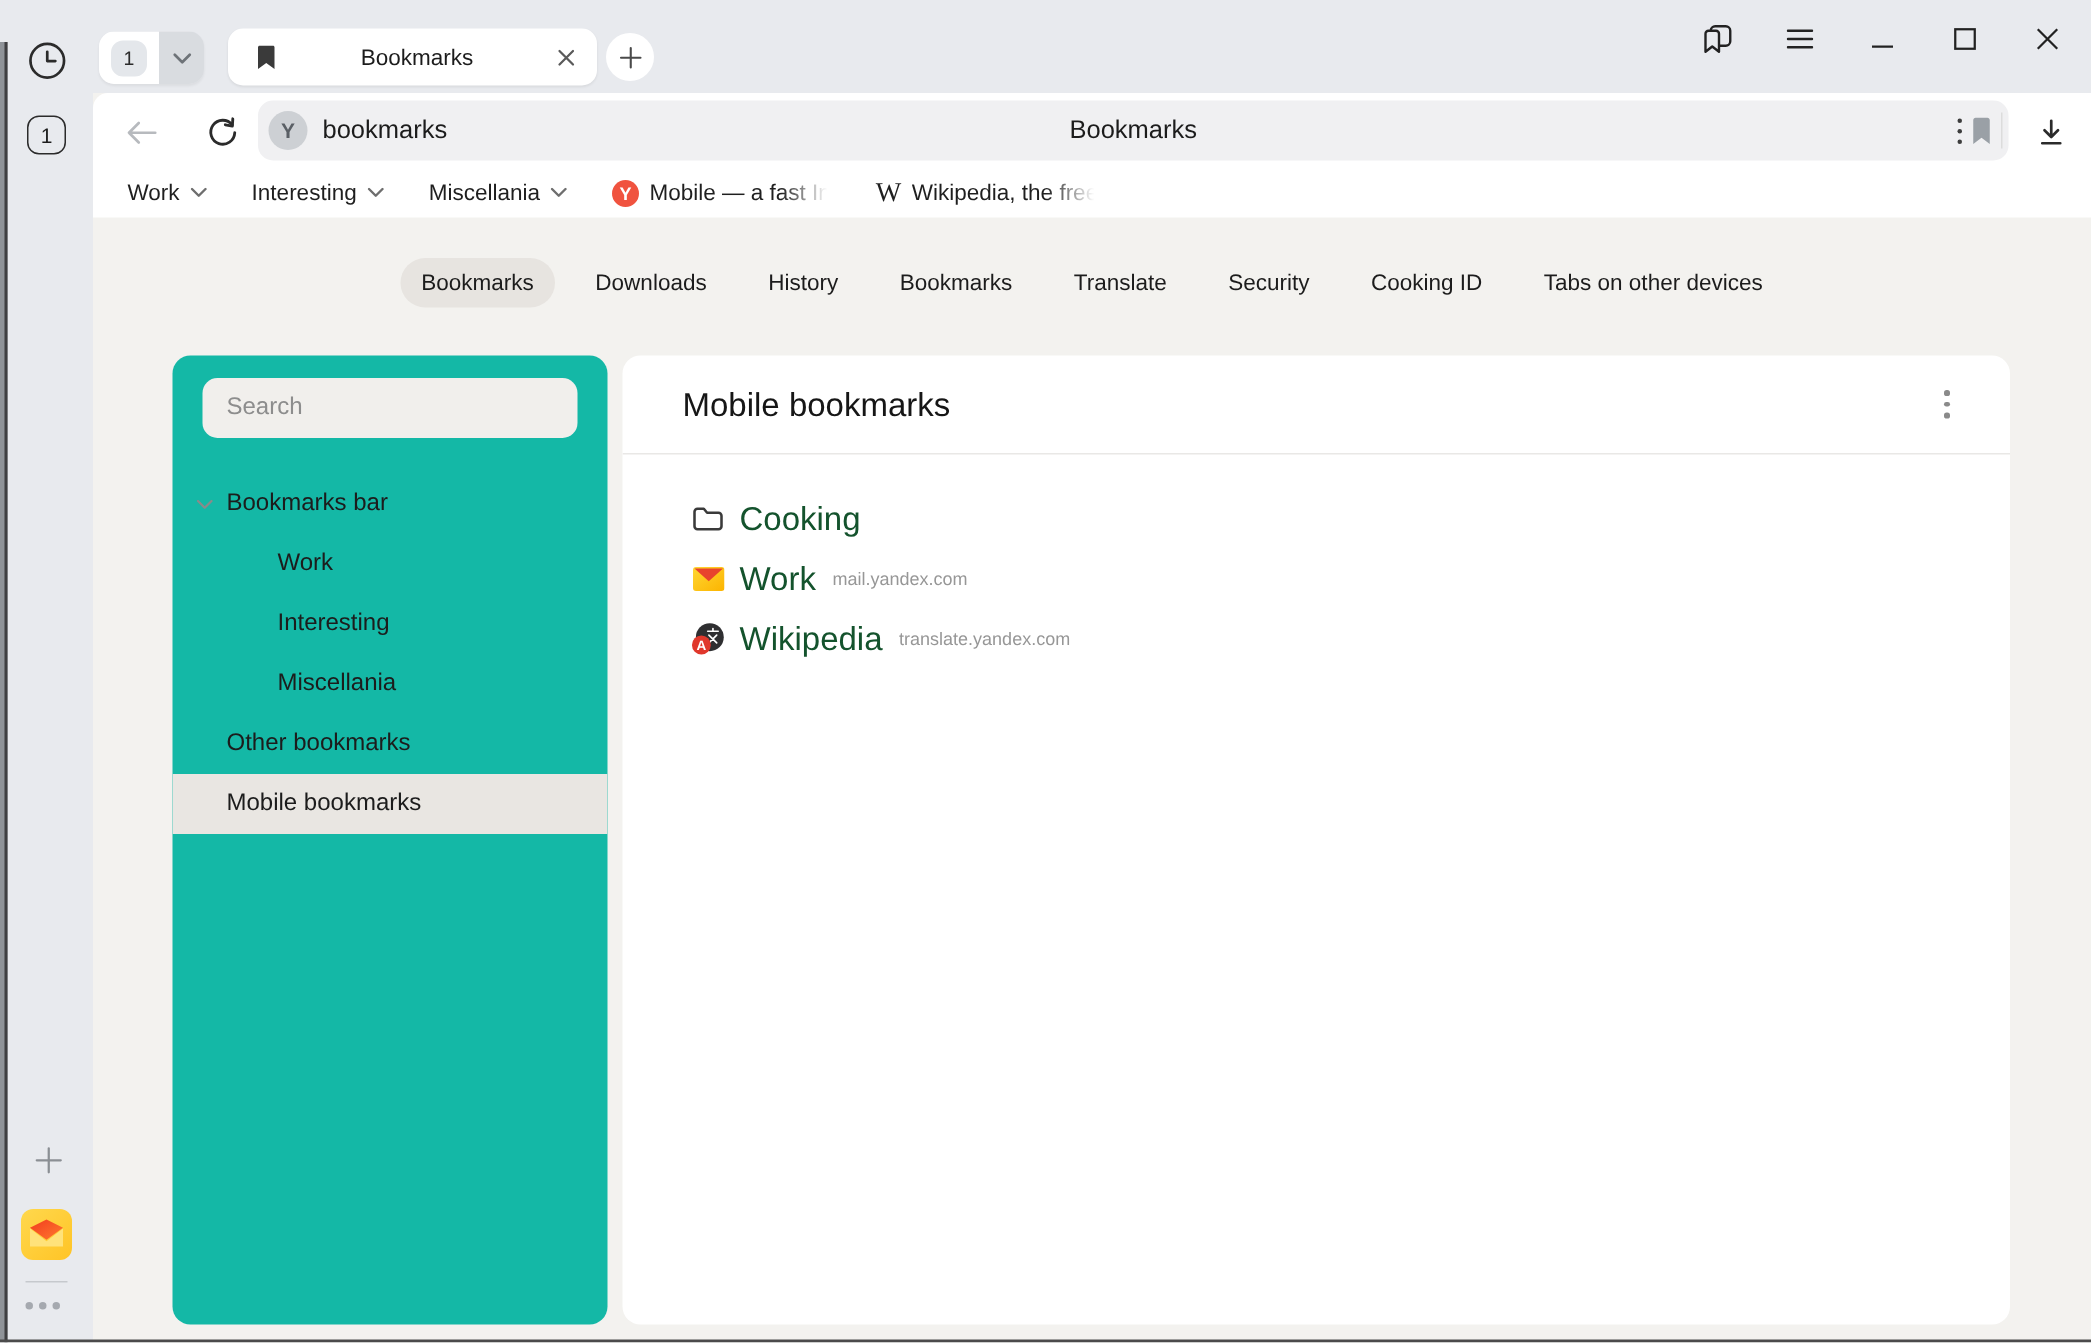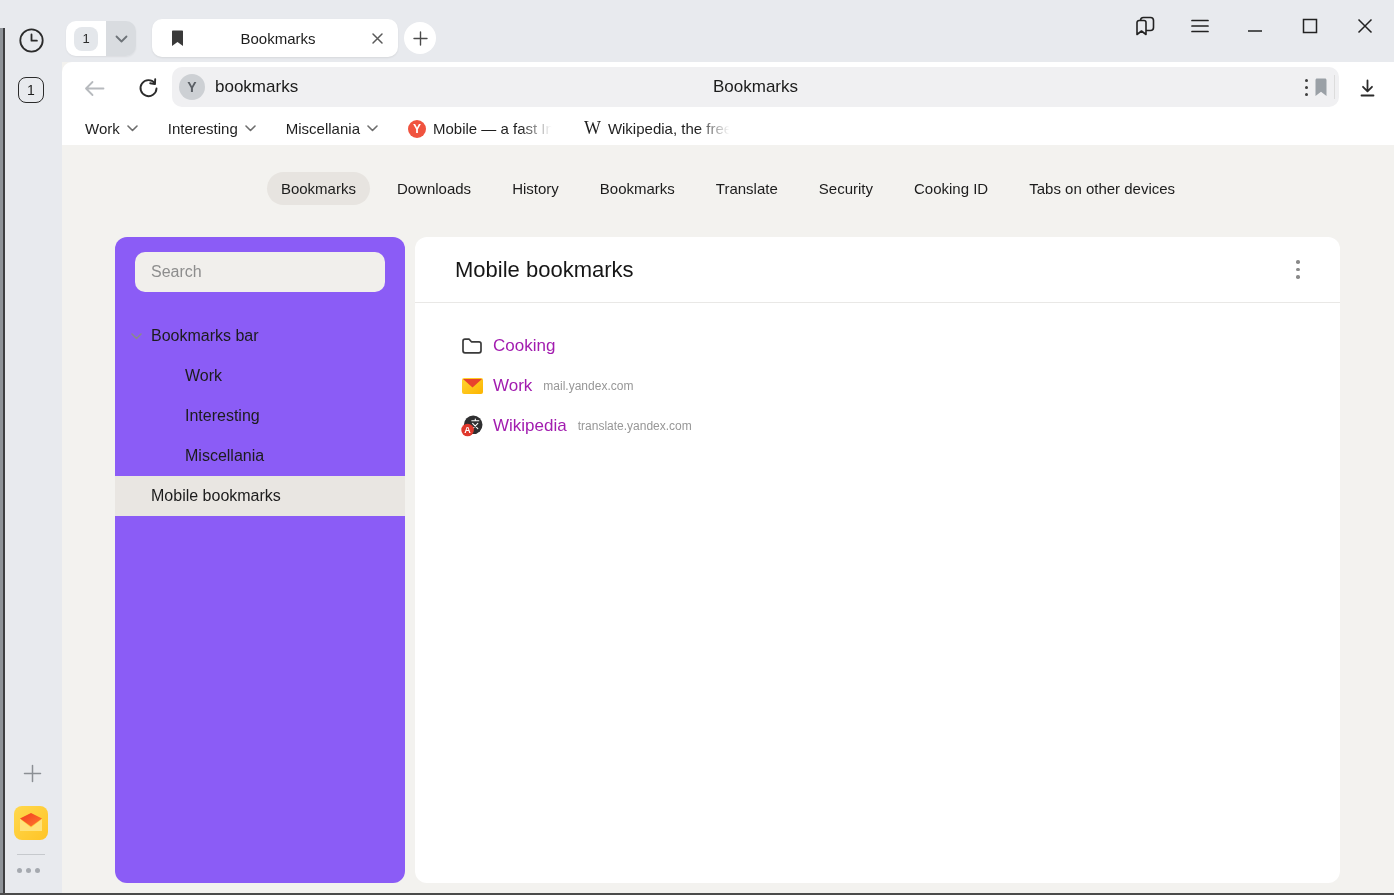--- a/index.html
+++ b/index.html
@@ -48,21 +48,21 @@
   .bm-fav { width:18px; height:18px; border-radius:50%; background:#f0533f; color:#fff; font-size:12px; font-weight:bold; display:flex; align-items:center; justify-content:center; flex:0 0 auto; }
   .bm-w { font-family:"Liberation Serif", serif; font-size:18px; color:#1f1f1f; flex:0 0 auto; }
 
   
   .content { position:absolute; left:62px; top:145px; right:0; bottom:0; background:#f3f2ef; }
   .nav-tabs { display:flex; justify-content:center; gap:13px; padding-top:27px; }
   .nav-tab { font-size:15px; color:#1c1c1c; padding:8px 14px; border-radius:17px; white-space:nowrap; cursor:default; }
   .nav-tab.active { background:#e7e4e0; }
 
   .panels { position:absolute; top:92px; left:53px; right:54px; bottom:12px; display:flex; gap:10px; }
-  .sidebar-panel { width:290px; background:#8b5cf6; border-radius:12px; overflow:hidden; }
+  .sidebar-panel { width:290px; background:#14b8a6; border-radius:12px; overflow:hidden; }
   .main-panel { flex:1; background:#ffffff; border-radius:12px; overflow:hidden; position:relative; }
 
   .search-box { margin:15px 20px 0 20px; height:40px; background:#f1efec; border-radius:10px; display:flex; align-items:center; }
   .search-box input { width:100%; height:100%; border:none; outline:none; background:transparent; font-family:"Liberation Sans", sans-serif; font-size:16px; color:#1c1c1c; padding:0 16px; }
   .search-box input::placeholder { color:#8d8d8d; }
 
   .tree { margin-top:24px; }
   .tree-row { height:40px; display:flex; align-items:center; font-size:16px; color:#1c1c1c; cursor:default; }
   .tree-row.lvl0 { padding-left:14px; }
   .tree-row.lvl0 .tree-chevron { width:14px; display:flex; justify-content:center; margin-right:8px; }
@@ -71,21 +71,21 @@
   .tree-row.selected { background:#e9e6e2; }
 
   .main-header { height:66px; display:flex; align-items:center; padding:0 30px 0 40px; border-bottom:1px solid #e9e8e6; }
   .main-title { font-size:22px; color:#161616; flex:1; }
   .header-kebab { width:24px; height:24px; display:flex; flex-direction:column; align-items:center; justify-content:center; gap:4px; }
   .header-kebab i { width:3.5px; height:3.5px; border-radius:50%; background:#8a8a8a; }
 
   .bookmark-list { padding:23px 40px 0 46px; }
   .bk-item { height:40px; display:flex; align-items:center; cursor:default; }
   .bk-icon { width:22px; height:22px; display:flex; align-items:center; justify-content:center; margin-right:10px; flex:0 0 auto; }
-  .bk-label { font-size:17px; color:#a21caf; }
+  .bk-label { font-size:22px; color:#14532d; }
   .bk-url { font-size:12px; color:#979797; margin-left:11px; }
 
   
   .rail-tabcount { position:absolute; left:18px; top:77px; width:26px; height:26px; border:1.7px solid #2b2b2b; border-radius:8px; display:flex; align-items:center; justify-content:center; font-size:14px; color:#1c1c1c; z-index:3; }
   .rail-plus { position:absolute; left:20px; top:761px; width:24px; height:24px; display:flex; align-items:center; justify-content:center; z-index:3; }
   .rail-mail { position:absolute; left:14px; top:806px; width:34px; height:34px; z-index:3; }
   .rail-divider { position:absolute; left:17px; top:854px; width:28px; height:1px; background:#c6c9cd; z-index:3; }
   .rail-dots { position:absolute; left:17px; top:868px; display:flex; gap:4px; z-index:3; }
   .rail-dots i { width:5px; height:5px; border-radius:50%; background:#a5a9af; }
 </style>
@@ -250,20 +250,23 @@
             <span class="tree-label">Bookmarks bar</span>
           </div>
           <div class="tree-row lvl1">
             <span class="tree-label">Work</span>
           </div>
           <div class="tree-row lvl1">
             <span class="tree-label">Interesting</span>
           </div>
           <div class="tree-row lvl1">
             <span class="tree-label">Miscellania</span>
+          </div>
+          <div class="tree-row lvl0-noch">
+            <span class="tree-label">Other bookmarks</span>
           </div>
           <div class="tree-row lvl0-noch selected">
             <span class="tree-label">Mobile bookmarks</span>
           </div>
         </div>
       </div>
 
       <div class="main-panel">
         <div class="main-header">
           <span class="main-title">Mobile bookmarks</span>

